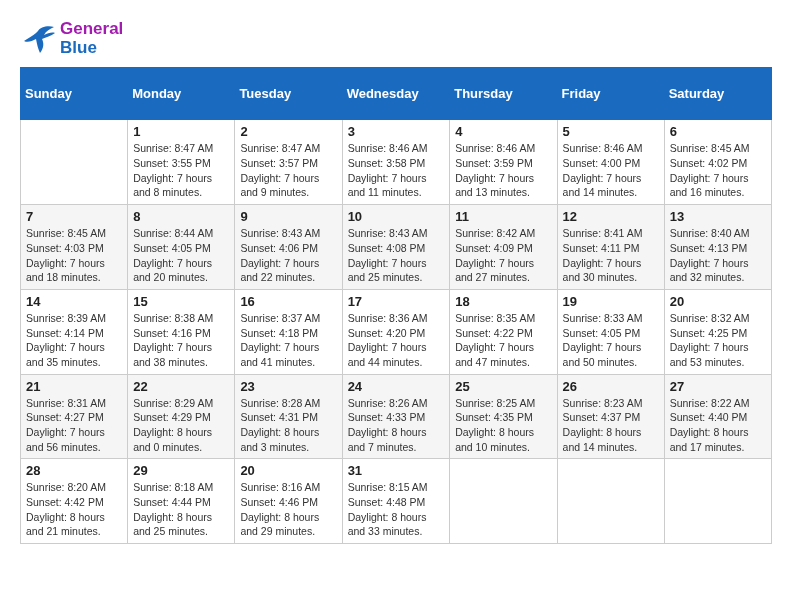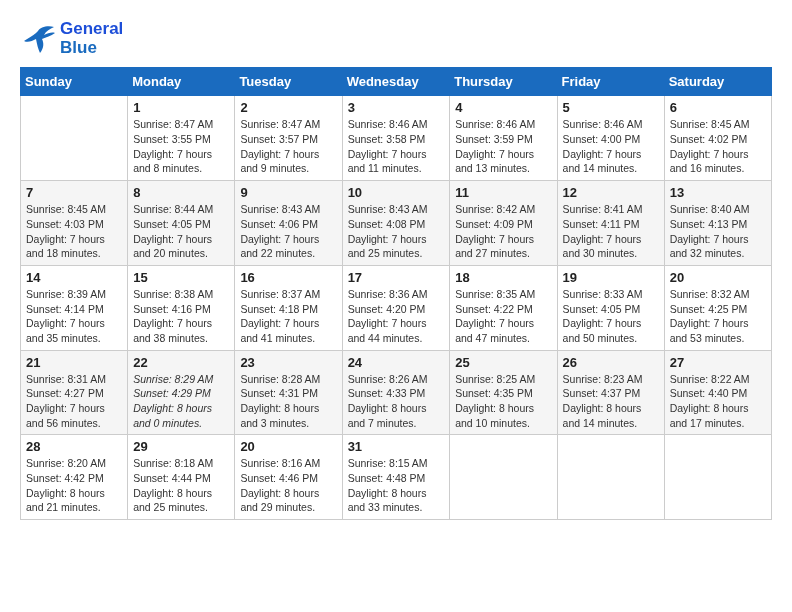--- a/index.html
+++ b/index.html
@@ -29,21 +29,21 @@
       color: #555;
     }
     .calendar {
       width: 100%;
       border-collapse: collapse;
       font-size: 11px;
     }
     .calendar th {
       background: #1a6bbf;
       color: white;
-      padding: 6px 4px;
+      padding: 18px 4px;
       text-align: left;
       font-size: 13px;
       font-weight: bold;
       border: 1px solid #1a6bbf;
     }
     .calendar td {
       vertical-align: top;
       padding: 4px 5px;
       border: 1px solid #ccc;
       width: 108px;
@@ -80,21 +80,21 @@
   </style>
 </head>
 <body>
 
 <div class="header-area">
   <div class="logo-wrapper">
     <svg width="36" height="36" viewBox="0 0 36 36">
       <path d="M18 10 C20 6, 28 4, 34 6 C30 8, 26 10, 24 14 C28 12, 32 11, 35 12 C31 15, 26 16, 22 18 C24 22, 24 27, 20 32 C18 28, 17 23, 16 18 C12 20, 8 22, 4 20 C8 17, 13 15, 16 12 Z" fill="#1a6bbf"></path>
     </svg>
     <div class="logo-text-wrapper">
-      <span style="font-size:17px;font-weight:bold;color:#1d4ed8;line-height:1.1;">General</span>
+      <span style="font-size:17px;font-weight:bold;color:#a21caf;line-height:1.1;">General</span>
       <span style="font-size:17px;font-weight:bold;color:#1a6bbf;line-height:1.1;">Blue</span>
     </div>
   </div>
   <div class="title-area">
   </div>
 </div>
 
 <table class="calendar">
   <thead>
     <tr>
@@ -237,21 +237,21 @@
       </tr>
       <tr>
         <td>
           <div class="day-number">21</div>
           <div class="day-info" style="white-space: pre-line;">Sunrise: 8:31 AM
 Sunset: 4:27 PM
 Daylight: 7 hours and 56 minutes.</div>
         </td>
         <td>
           <div class="day-number">22</div>
-          <div class="day-info" style="white-space: pre-line; font-style: italic;">Sunrise: 8:29 AM
+          <div class="day-info" style="white-space: pre-line;">Sunrise: 8:29 AM
 Sunset: 4:29 PM
 Daylight: 8 hours and 0 minutes.</div>
         </td>
         <td>
           <div class="day-number">23</div>
           <div class="day-info" style="white-space: pre-line;">Sunrise: 8:28 AM
 Sunset: 4:31 PM
 Daylight: 8 hours and 3 minutes.</div>
         </td>
         <td>

